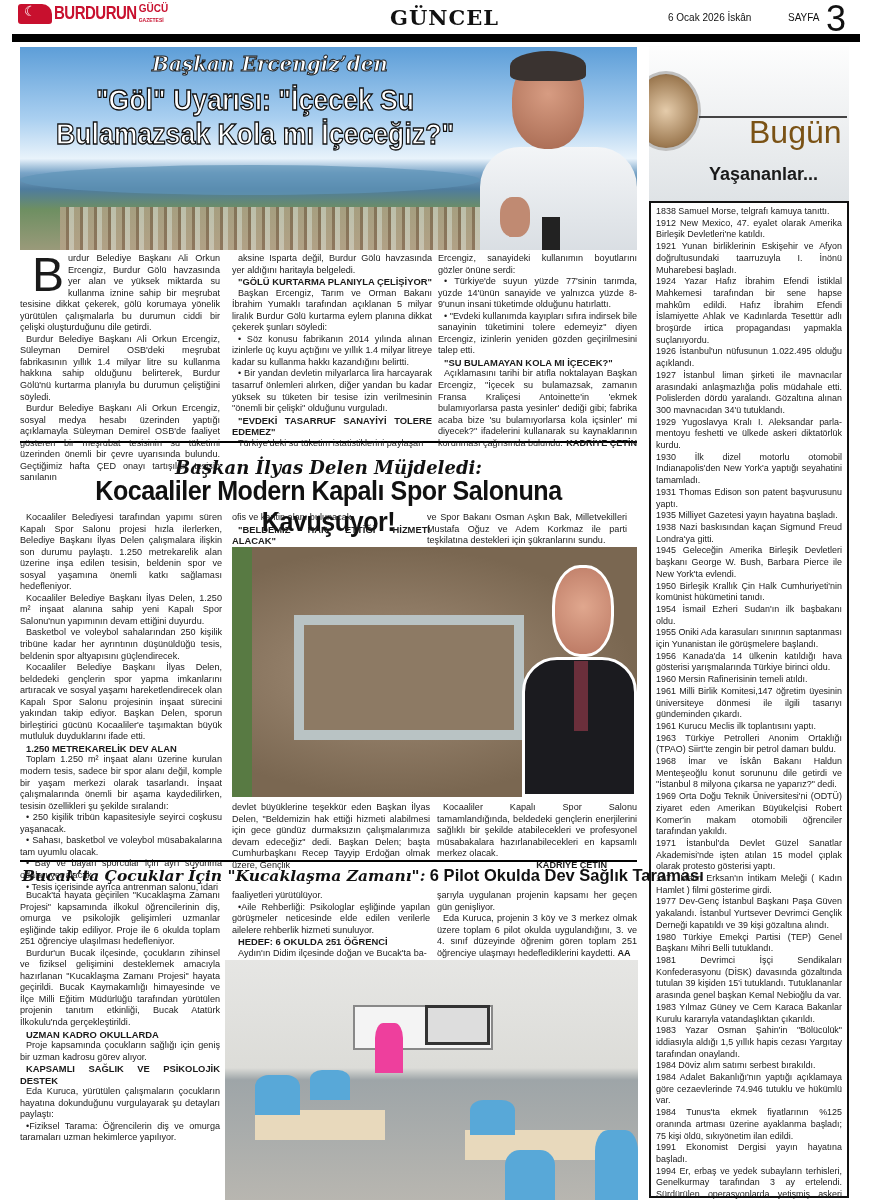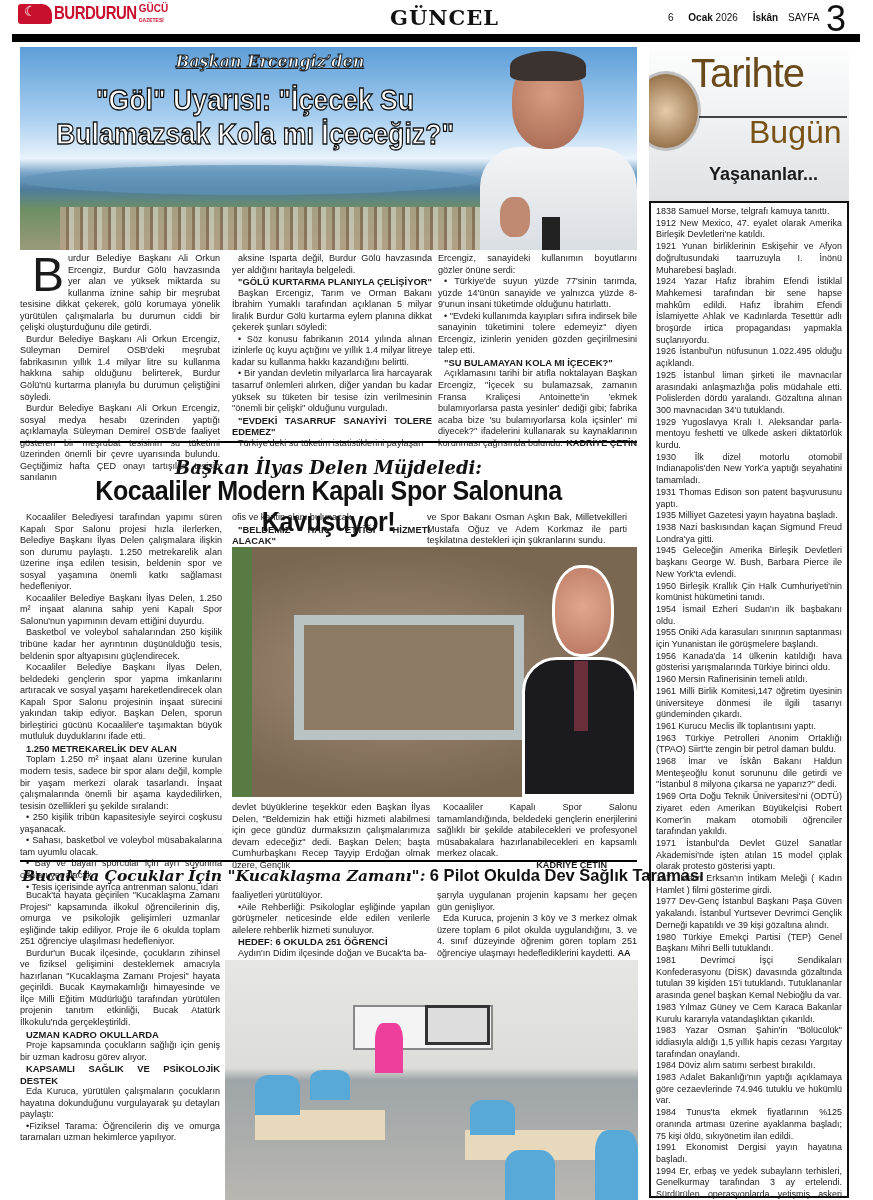--- a/index.html
+++ b/index.html
@@ -5,30 +5,30 @@
   * { box-sizing: border-box; margin: 0; padding: 0; }
   body { width: 873px; height: 1200px; background: #fff; font-family: "Liberation Sans", sans-serif; color: #111; overflow: hidden; position: relative; }
   .hdr { position: absolute; left: 0; top: 0; width: 873px; height: 45px; }
   .logo { position: absolute; left: 18px; top: 4px; height: 22px; display: flex; }
   .logo .flag { width: 34px; height: 20px; background: #c8102e; border-radius: 3px 10px 3px 3px; position: relative; }
   .logo .flag::after { content: "☾"; position: absolute; left: 6px; top: -1px; color: #fff; font-size: 14px; }
   .logo .word { font-family: "Liberation Sans", sans-serif; font-weight: bold; color: #c8102e; font-size: 15px; margin-left: 2px; letter-spacing: -0.5px; transform: scaleY(1.2); }
   .logo .word2 { font-size: 10px; color: #c8102e; font-weight: bold; margin-left: 2px; line-height: 1; }
   .section-title { position: absolute; left: 390px; top: 5px; font-family: "DejaVu Serif", serif; font-weight: bold; font-size: 21px; letter-spacing: 1px; }
   .date { position: absolute; left: 668px; top: 12px; font-size: 10px; }
-  .date b { font-weight: bold; margin-left: 12px; }
+  .date b { font-weight: normal; }
   .page-label { position: absolute; left: 788px; top: 12px; font-size: 10px; }
   .page-num { position: absolute; left: 826px; top: -2px; font-size: 36px; font-family: "Liberation Sans", sans-serif; }
   .rule { position: absolute; left: 12px; top: 34px; width: 848px; height: 8px; background: #000; }
 
   .hero { position: absolute; left: 20px; top: 47px; width: 617px; height: 203px; overflow: hidden;
           background: linear-gradient(180deg,#5d9ed8 0%,#a9cff0 35%,#e9f3fb 55%,#7aa5c8 62%,#4e7c9e 70%,#6e8f62 80%,#9a9a7a 100%); }
   .hero .lake { position: absolute; left: 0; top: 118px; width: 460px; height: 30px; background: #5f94b8; border-radius: 50%; opacity: .7; }
   .hero .town { position: absolute; left: 40px; top: 160px; width: 420px; height: 45px; background: repeating-linear-gradient(90deg,#b9a48a 0 6px,#8a6b54 6px 9px,#d6cfc1 9px 14px); opacity: .75; }
-  .hero .kicker { position: absolute; left: 100px; top: 5px; width: 300px; text-align: center; font-family: "DejaVu Serif", serif; font-style: italic; font-weight: bold; font-size: 16px; color: #fff; text-decoration: underline; -webkit-text-stroke: 1px #222; }
+  .hero .kicker { position: absolute; left: 100px; top: 5px; width: 300px; text-align: center; font-family: "DejaVu Serif", serif; font-style: italic; font-weight: bold; font-size: 20px; color: #fff; -webkit-text-stroke: 1px #222; }
   .hero .headline { position: absolute; left: 0; top: 36px; width: 470px; text-align: center; font-family: "Liberation Sans", sans-serif; font-weight: bold; font-size: 29px; line-height: 34px; color: #fff; -webkit-text-stroke: 1.3px #111; transform: scaleX(0.92); transform-origin: center top; }
   .hero .person { position: absolute; left: 460px; top: 0; width: 157px; height: 203px; }
   .hero .person .head { position: absolute; left: 32px; top: 10px; width: 72px; height: 92px; border-radius: 45%; background: radial-gradient(circle at 50% 40%,#d79c82,#a5674f); }
   .hero .person .hair { position: absolute; left: 30px; top: 4px; width: 76px; height: 30px; border-radius: 50% 50% 20% 20%; background: #3a3330; }
   .hero .person .shirt { position: absolute; left: 0; top: 100px; width: 157px; height: 110px; border-radius: 40px 40px 0 0; background: linear-gradient(180deg,#f3f5f7,#d8dde2); }
   .hero .person .hand { position: absolute; left: 20px; top: 150px; width: 30px; height: 40px; border-radius: 40%; background: #c08a72; }
   .hero .person .mic { position: absolute; left: 62px; top: 170px; width: 18px; height: 33px; background: #222; }
 
   .cols { position: absolute; font-size: 9.1px; line-height: 11.55px; text-align: justify; color: #1a1a1a; }
   .cols p { text-indent: 6px; }
@@ -209,32 +209,31 @@
     <div class="kid" style="left:85px;top:110px;width:40px;height:30px;" data-name="photo-student"></div>
     <div class="kid" style="left:245px;top:140px;width:45px;height:35px;" data-name="photo-student"></div>
     <div class="kid" style="left:280px;top:190px;width:50px;height:50px;" data-name="photo-student"></div>
     <div class="kid" style="left:370px;top:170px;width:43px;height:70px;" data-name="photo-student"></div>
   </div>
 </div>
 
 <div class="sidebar" data-name="tarihte-bugun-sidebar">
   <div class="sb-head" data-name="sidebar-header">
     <div class="clock" data-name="clock-icon"></div>
-    <div class="t1" data-name="sidebar-title-1">Tarihte</div>
     <div class="line" data-name="sidebar-title-rule"></div>
     <div class="t2" data-name="sidebar-title-2">Bugün</div>
     <div class="t3" data-name="sidebar-title-3">Yaşananlar...</div>
   </div>
   <div class="sb-box" id="sb-events" data-name="sidebar-events-box">
       <p data-name="history-event">1838 Samuel Morse, telgrafı kamuya tanıttı.</p>
       <p data-name="history-event">1912 New Mexico, 47. eyalet olarak Amerika Birleşik Devletleri'ne katıldı.</p>
       <p data-name="history-event">1921 Yunan birliklerinin Eskişehir ve Afyon doğrultusundaki taarruzuyla I. İnönü Muharebesi başladı.</p>
       <p data-name="history-event">1924 Yazar Hafız İbrahim Efendi İstiklal Mahkemesi tarafından bir sene hapse mahkûm edildi. Hafız İbrahim Efendi İslamiyette Ahlak ve Kadınlarda Tesettür adlı broşürde irtica propagandası yapmakla suçlanıyordu.</p>
       <p data-name="history-event">1926 İstanbul'un nüfusunun 1.022.495 olduğu açıklandı.</p>
-      <p data-name="history-event">1925 İstanbul liman şirketi ile mavnacılar arasındaki anlaşmazlığa polis müdahale etti. Polislerden dördü yaralandı. Gözaltına alınan 300 mavnacıdan 34'ü tutuklandı.</p>
+      <p data-name="history-event">1927 İstanbul liman şirketi ile mavnacılar arasındaki anlaşmazlığa polis müdahale etti. Polislerden dördü yaralandı. Gözaltına alınan 300 mavnacıdan 34'ü tutuklandı.</p>
       <p data-name="history-event">1929 Yugoslavya Kralı I. Aleksandar parla-mentoyu feshetti ve ülkede askeri diktatörlük kurdu.</p>
       <p data-name="history-event">1930 İlk dizel motorlu otomobil Indianapolis'den New York'a yaptığı seyahatini tamamladı.</p>
       <p data-name="history-event">1931 Thomas Edison son patent başvurusunu yaptı.</p>
       <p data-name="history-event">1935 Milliyet Gazetesi yayın hayatına başladı.</p>
       <p data-name="history-event">1938 Nazi baskısından kaçan Sigmund Freud Londra'ya gitti.</p>
       <p data-name="history-event">1945 Geleceğin Amerika Birleşik Devletleri başkanı George W. Bush, Barbara Pierce ile New York'ta evlendi.</p>
       <p data-name="history-event">1950 Birleşik Krallık Çin Halk Cumhuriyeti'nin komünist hükümetini tanıdı.</p>
       <p data-name="history-event">1954 İsmail Ezheri Sudan'ın ilk başbakanı oldu.</p>
       <p data-name="history-event">1955 Oniki Ada karasuları sınırının saptanması için Yunanistan ile görüşmelere başlandı.</p>
       <p data-name="history-event">1956 Kanada'da 14 ülkenin katıldığı hava gösterisi yarışmalarında Türkiye birinci oldu.</p>
@@ -245,18 +244,18 @@
       <p data-name="history-event">1968 İmar ve İskân Bakanı Haldun Menteşeoğlu konut sorununu dile getirdi ve "İstanbul 8 milyona çıkarsa ne yaparız?" dedi.</p>
       <p data-name="history-event">1969 Orta Doğu Teknik Üniversitesi'ni (ODTÜ) ziyaret eden Amerikan Büyükelçisi Robert Komer'in makam otomobili öğrenciler tarafından yakıldı.</p>
       <p data-name="history-event">1971 İstanbul'da Devlet Güzel Sanatlar Akademisi'nde işten atılan 15 model çıplak olarak protesto gösterisi yaptı.</p>
       <p data-name="history-event">1971 Metin Erksan'ın İntikam Meleği ( Kadın Hamlet ) filmi gösterime girdi.</p>
       <p data-name="history-event">1977 Dev-Genç İstanbul Başkanı Paşa Güven yakalandı. İstanbul Yurtsever Devrimci Gençlik Derneği kapatıldı ve 39 kişi gözaltına alındı.</p>
       <p data-name="history-event">1980 Türkiye Emekçi Partisi (TEP) Genel Başkanı Mihri Belli tutuklandı.</p>
       <p data-name="history-event">1981 Devrimci İşçi Sendikaları Konfederasyonu (DİSK) davasında gözaltında tutulan 39 kişiden 15'i tutuklandı. Tutuklananlar arasında genel başkan Kemal Nebioğlu da var.</p>
       <p data-name="history-event">1983 Yılmaz Güney ve Cem Karaca Bakanlar Kurulu kararıyla vatandaşlıktan çıkarıldı.</p>
       <p data-name="history-event">1983 Yazar Osman Şahin'in "Bölücülük" iddiasıyla aldığı 1,5 yıllık hapis cezası Yargıtay tarafından onaylandı.</p>
       <p data-name="history-event">1984 Döviz alım satımı serbest bırakıldı.</p>
-      <p data-name="history-event">1983 Adalet Bakanlığı'nın yaptığı açıklamaya göre cezaevlerinde 74.946 tutuklu ve hükümlü var.</p>
+      <p data-name="history-event">1984 Adalet Bakanlığı'nın yaptığı açıklamaya göre cezaevlerinde 74.946 tutuklu ve hükümlü var.</p>
       <p data-name="history-event">1984 Tunus'ta ekmek fiyatlarının %125 oranında artması üzerine ayaklanma başladı; 75 kişi öldü, sıkıyönetim ilan edildi.</p>
       <p data-name="history-event">1991 Ekonomist Dergisi yayın hayatına başladı.</p>
       <p data-name="history-event">1994 Er, erbaş ve yedek subayların terhisleri, Genelkurmay tarafından 3 ay ertelendi. Sürdürülen operasyonlarda yetişmiş askeri personele ihtiyaç duyulduğu belirtildi.</p>
     </div>
 </div>
 
 </body></html>

